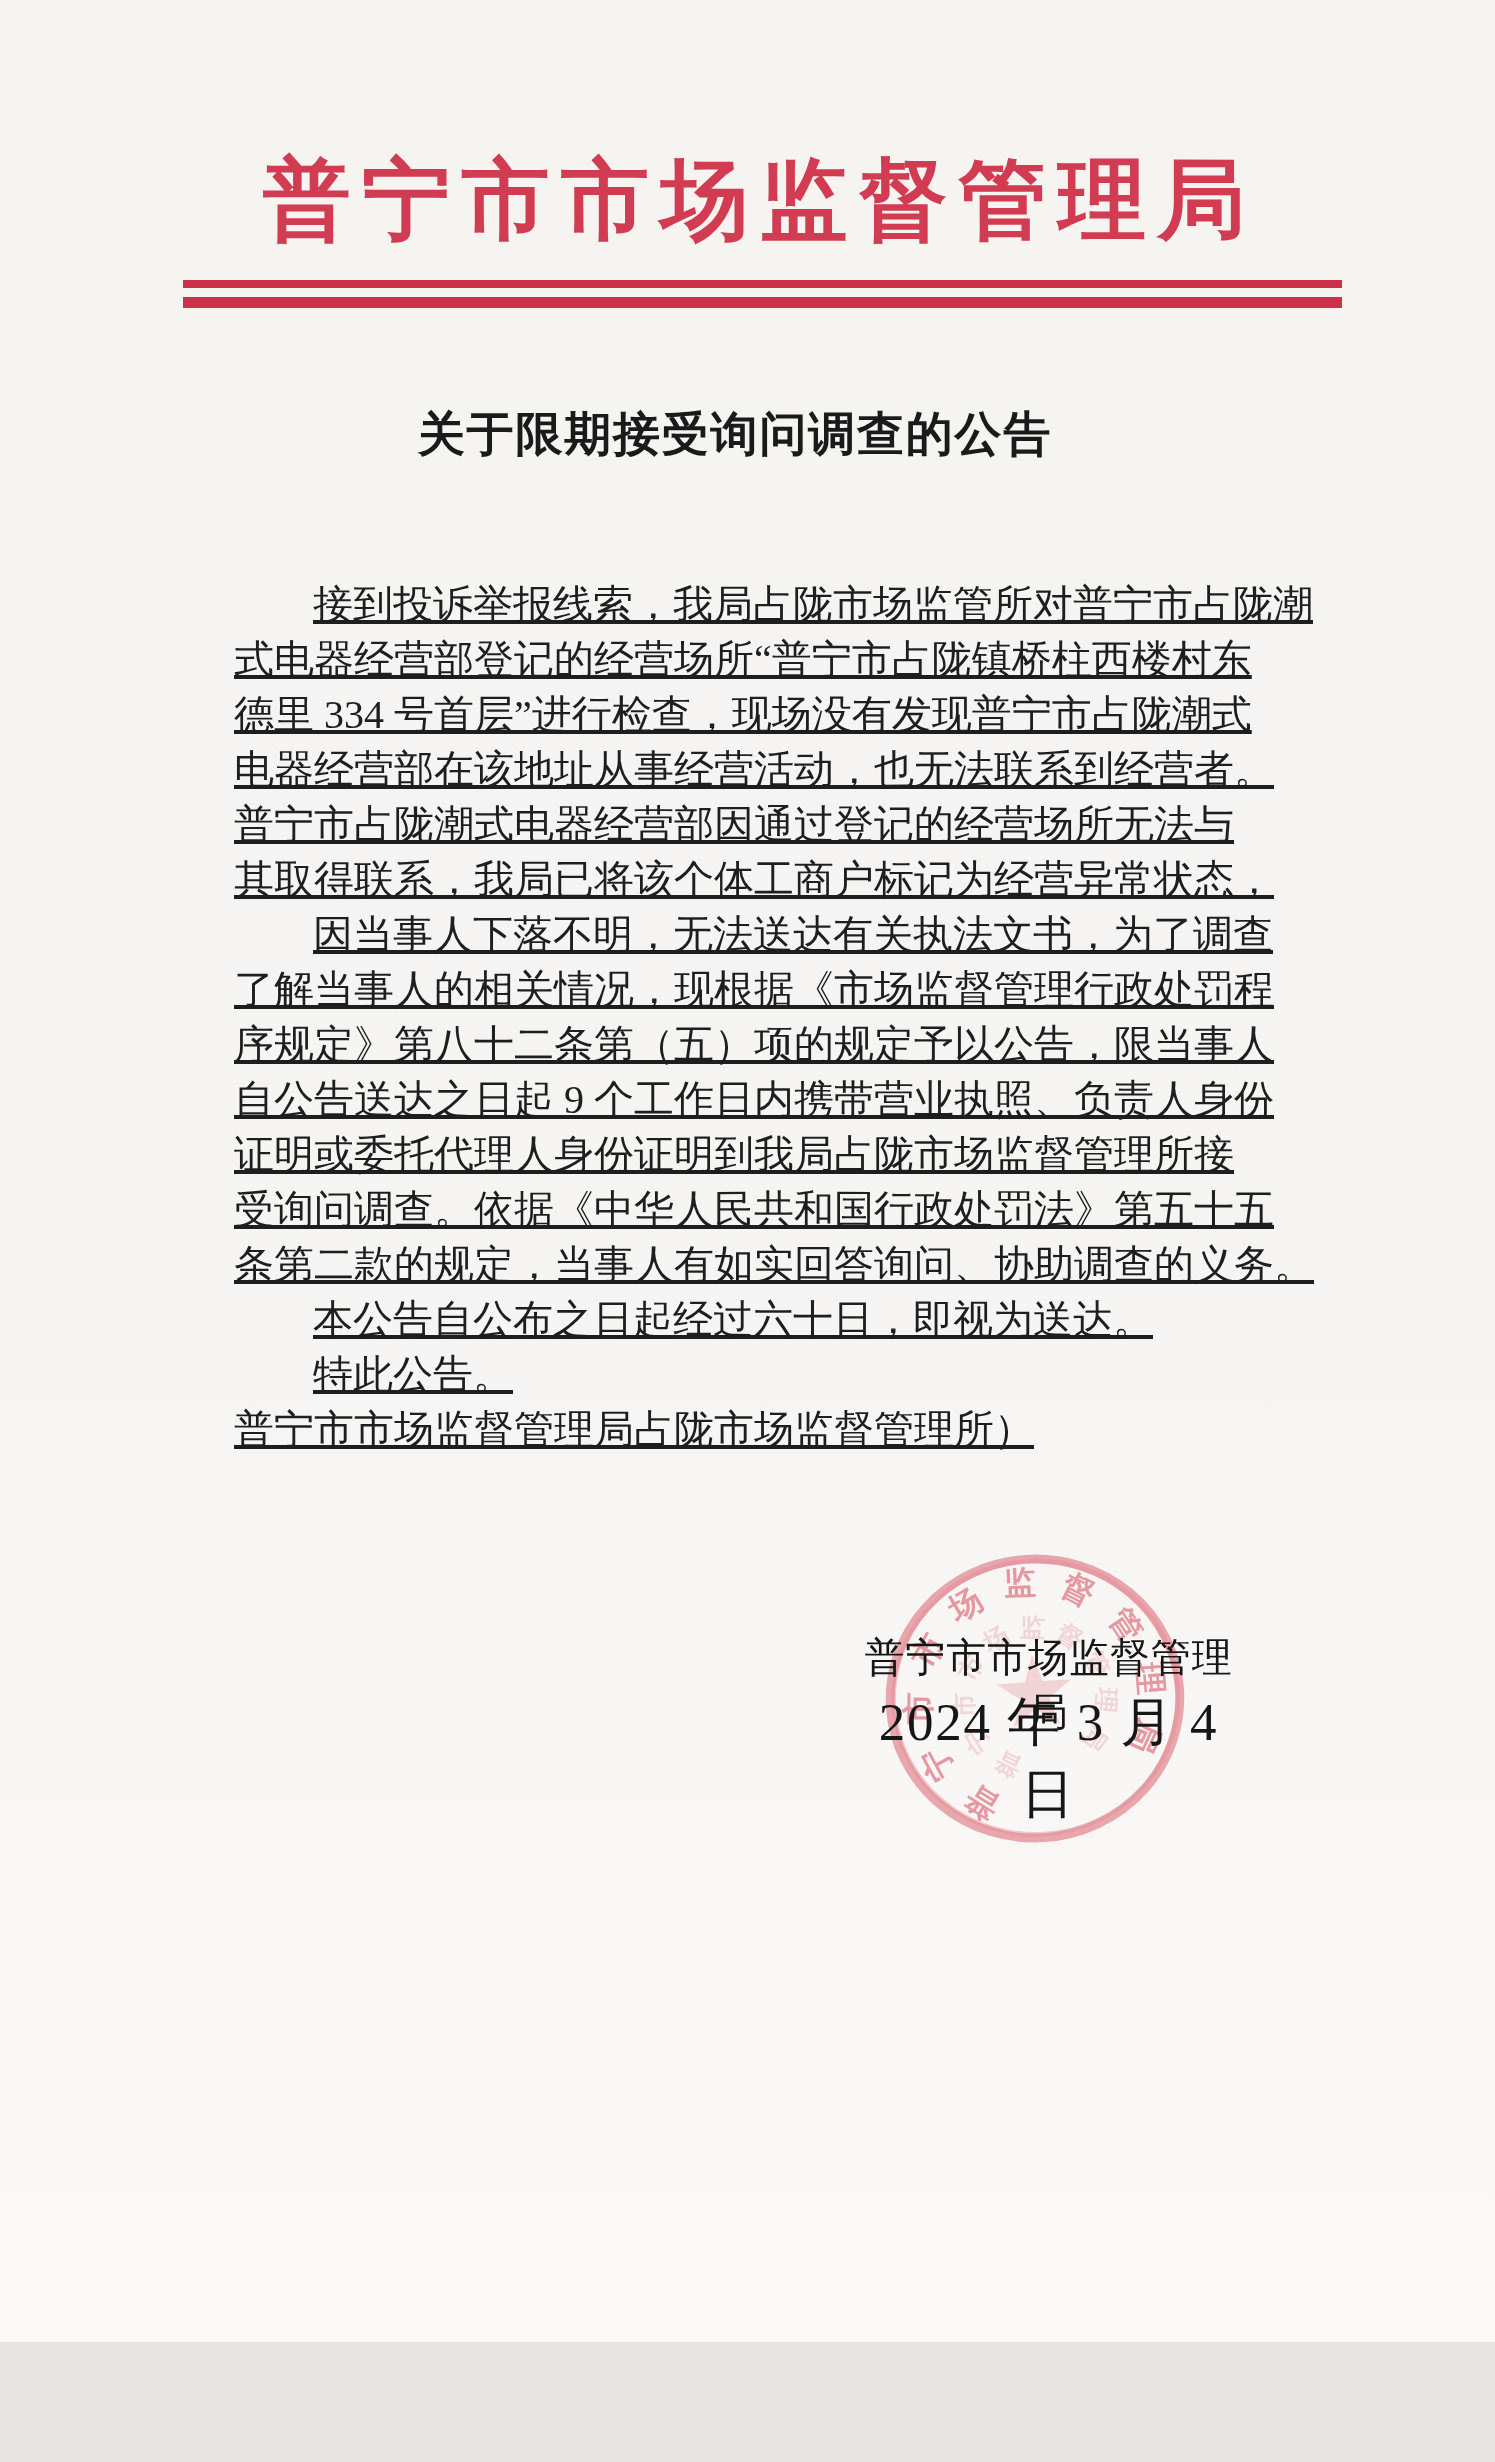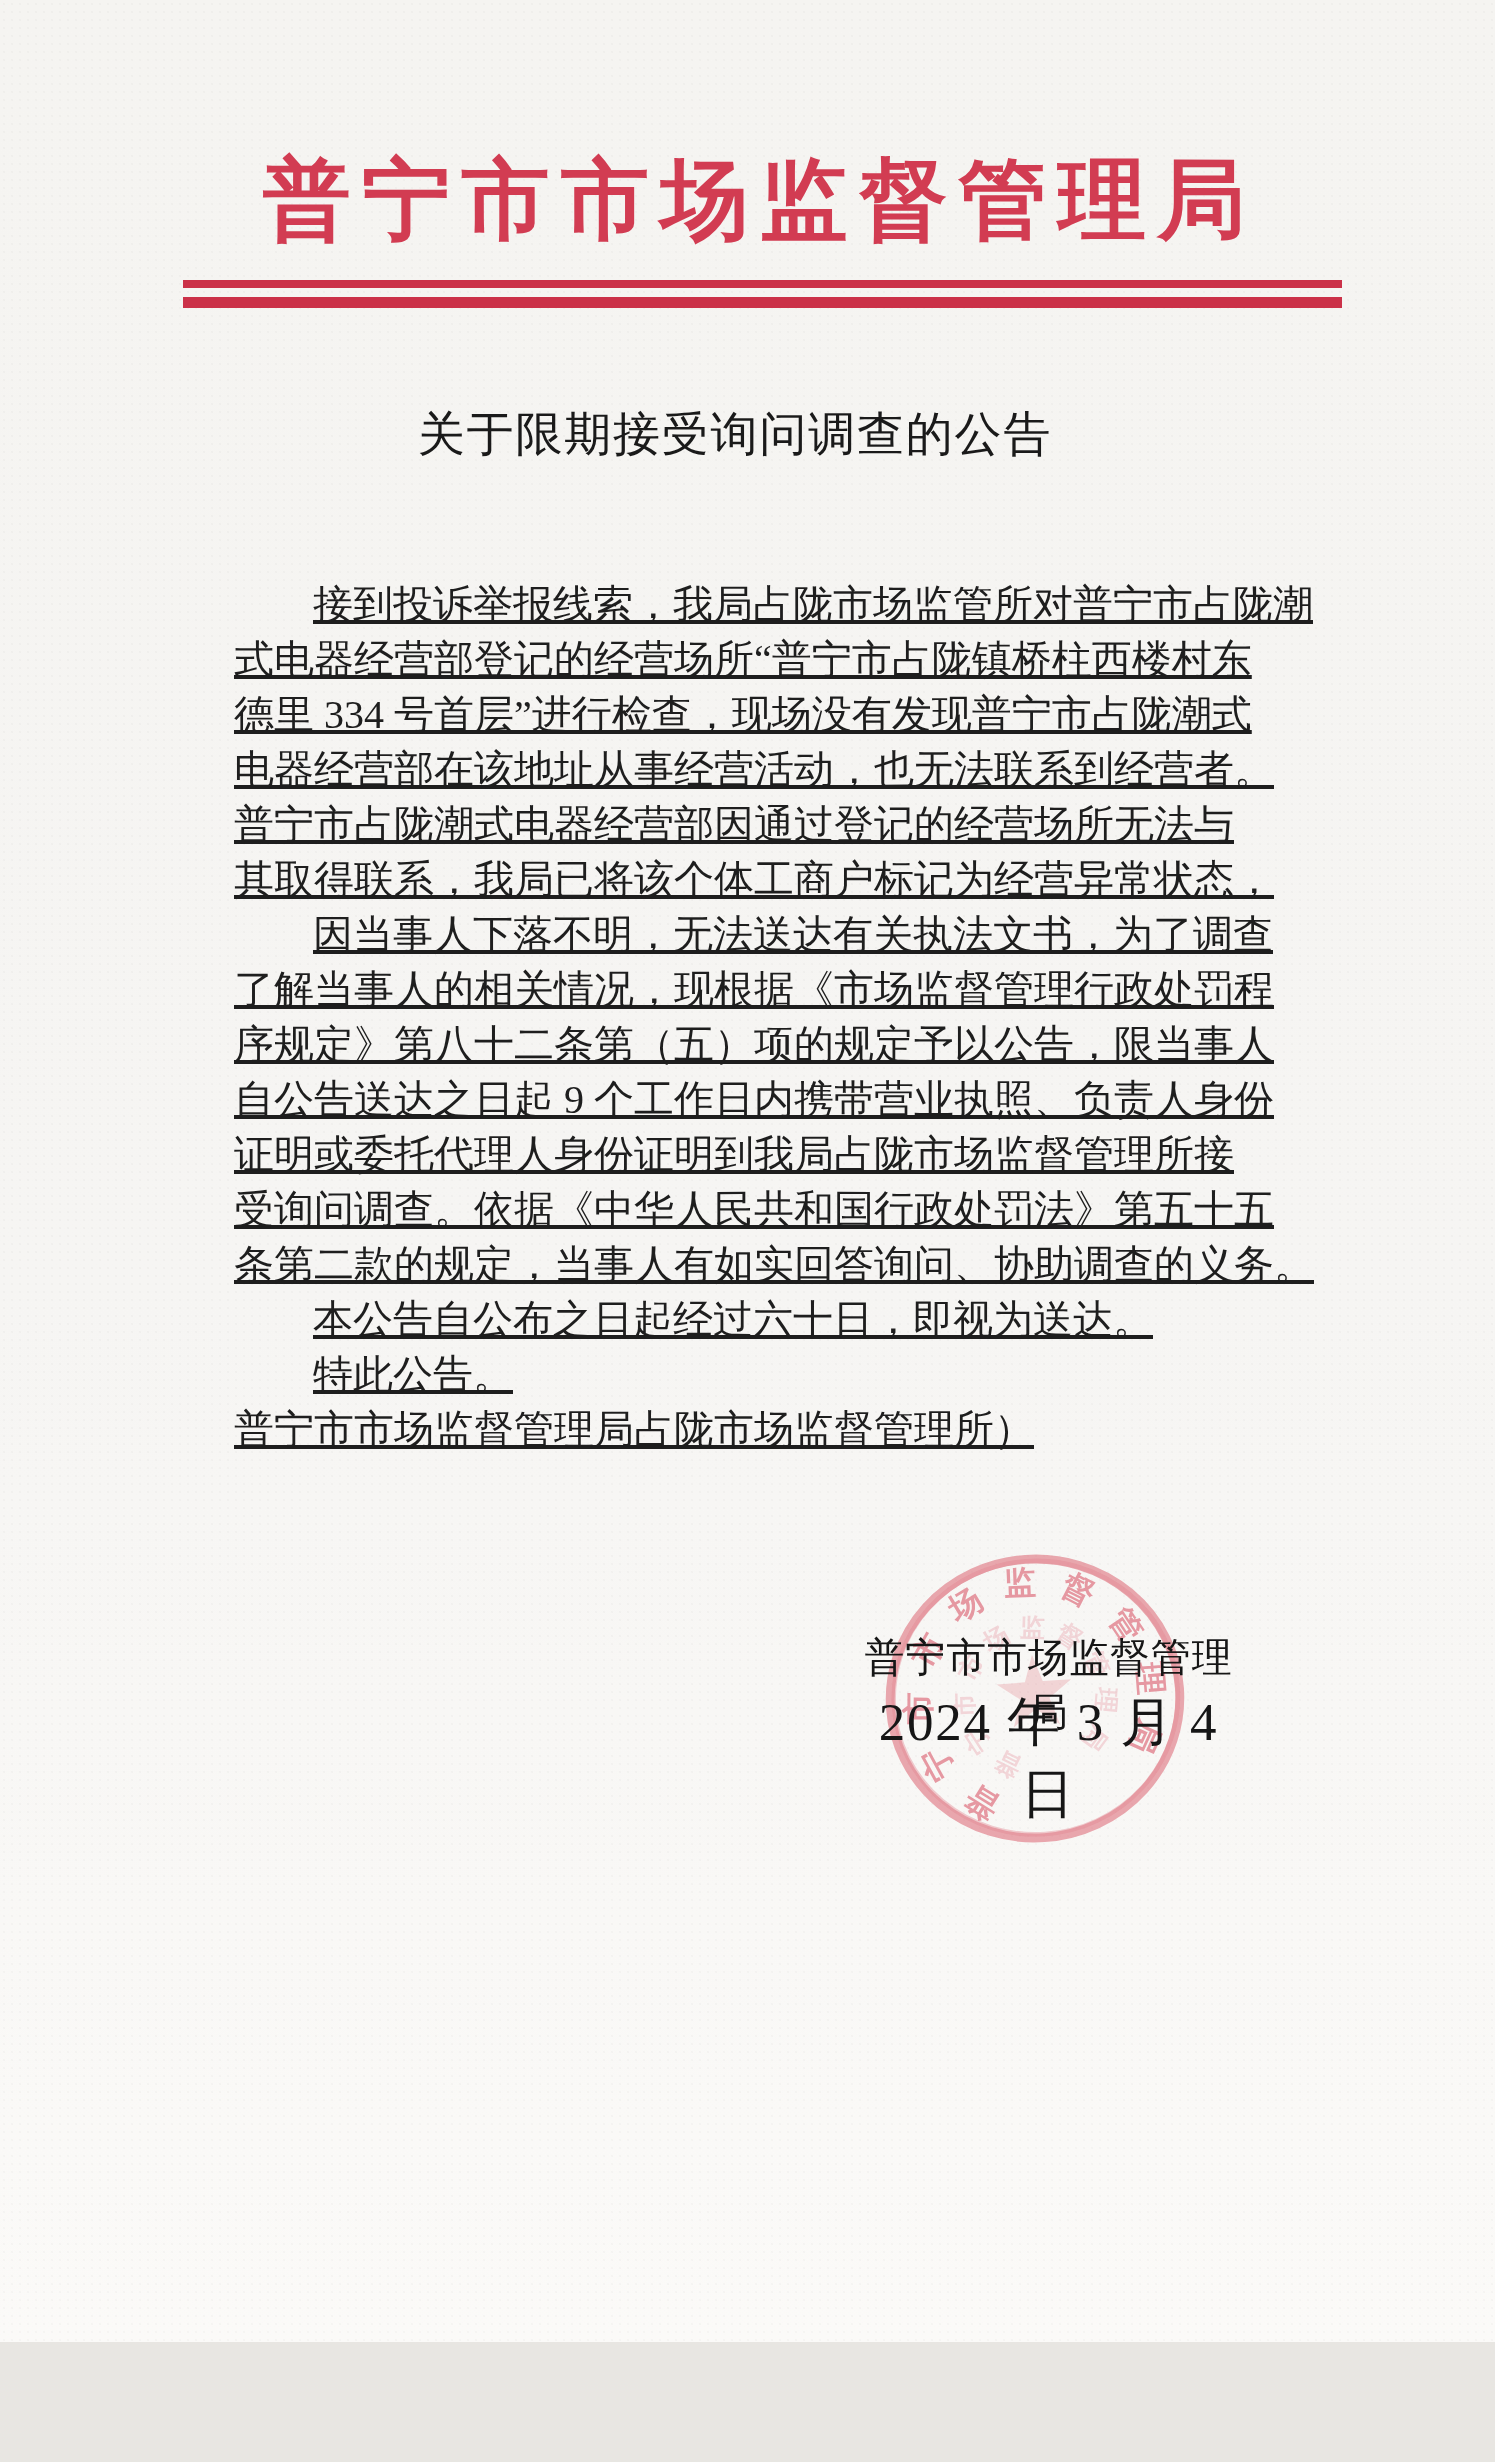--- a/index.html
+++ b/index.html
@@ -22,21 +22,21 @@
     letter-spacing:11.4px;
     color:#d23c52;
     z-index:2;
   }
   .rule{position:absolute;left:183px;width:1159px;background:#cb3148;z-index:2;}
   .rule-thin{top:280px;height:8px;}
   .rule-thick{top:297px;height:11.4px;}
   .doc-title{
     position:absolute;top:403px;left:0;width:1470px;margin:0;
     text-align:center;
-    font-size:47px;font-weight:normal;letter-spacing:1.8px;
+    font-size:47px;font-weight:bold;letter-spacing:1.8px;
     color:#1a1a1a;
     z-index:2;
   }
   .body-text{
     position:absolute;left:234px;top:577px;width:1033px;
     font-size:40px;line-height:55px;
     z-index:2;
     text-decoration:underline;
   }
   .body-text .line{height:55px;white-space:nowrap;}

